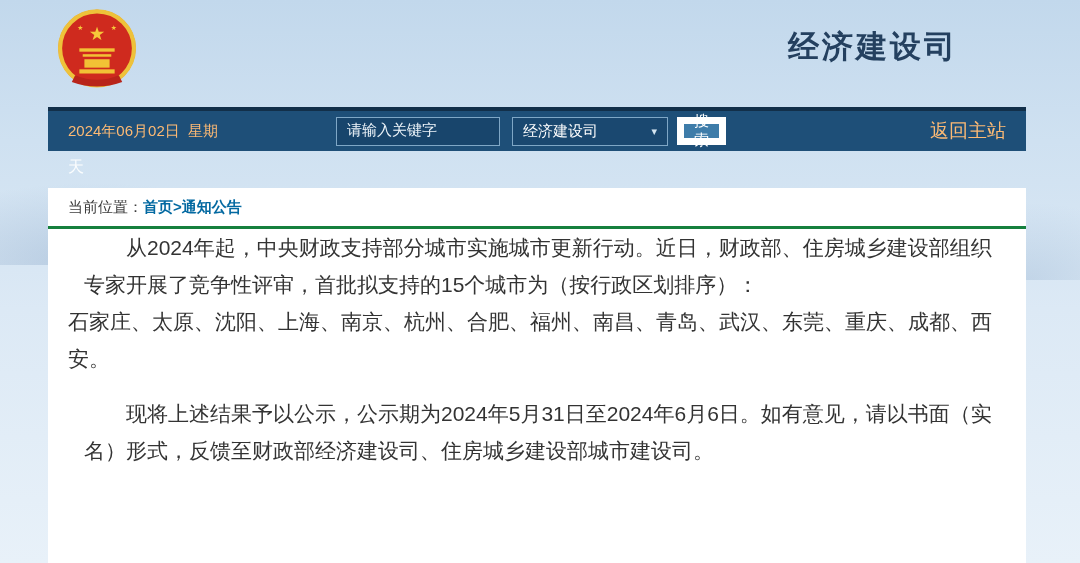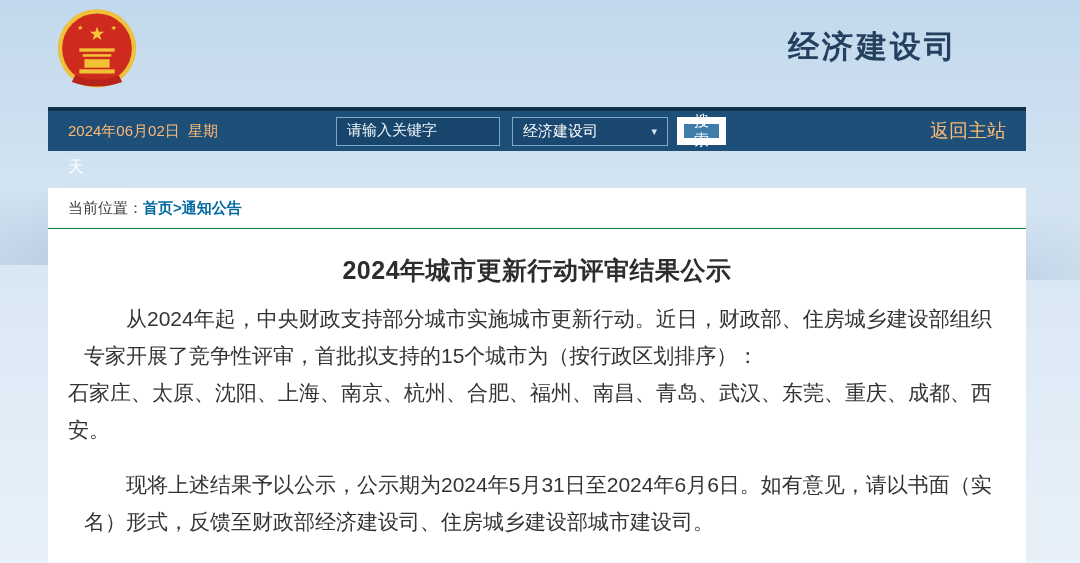--- a/index.html
+++ b/index.html
@@ -62,21 +62,21 @@
   .gap-band { position:relative; z-index:2; margin:0 54px 0 48px; height:37px; }
   .wrapped-day { position:absolute; left:20px; top:6px; color:#fbfdfe; font-size:16px; }
 
   
   .content-panel {
     position:relative; z-index:2;
     margin:0 54px 0 48px; height:375px; background:#ffffff;
   }
   .breadcrumb {
     height:41px; display:flex; align-items:center; padding:0 20px;
-    font-size:15px; color:#3c3c3c; border-bottom:1px solid #15803d;
+    font-size:15px; color:#3c3c3c; border-bottom:3px solid #15803d;
   }
   .breadcrumb-path { color:#0369a1; text-decoration:none; cursor:pointer;font-weight:bold; }
   .article { padding:0 20px; }
   .page-title { text-align:center; font-size:25px; font-weight:bold; color:#2d2d2d; margin:25px 0 13px; letter-spacing:.5px; }
   .article p { font-size:21px; line-height:37px; color:#333; margin:0; }
   .article p.indent { text-indent:2em;margin-left:16px; }
   .article p.spaced { margin-top:18px; }
 </style>
 </head>
 <body>
@@ -114,18 +114,17 @@
 <div class="gap-band">
   <span class="wrapped-day">天</span>
 </div>
 
 <div class="content-panel">
   <div class="breadcrumb">
     <span>当前位置：</span>
     <a class="breadcrumb-path">首页&gt;通知公告</a>
   </div>
   <div class="article">
-    <h1 class="page-title">2024年城市更新行动评审结果公示</h1>
     <p class="indent">从2024年起，中央财政支持部分城市实施城市更新行动。近日，财政部、住房城乡建设部组织专家开展了竞争性评审，首批拟支持的15个城市为（按行政区划排序）：</p>
     <p>石家庄、太原、沈阳、上海、南京、杭州、合肥、福州、南昌、青岛、武汉、东莞、重庆、成都、西安。</p>
     <p class="indent spaced">现将上述结果予以公示，公示期为2024年5月31日至2024年6月6日。如有意见，请以书面（实名）形式，反馈至财政部经济建设司、住房城乡建设部城市建设司。</p>
   </div>
 </div>
 
 </body></html>

